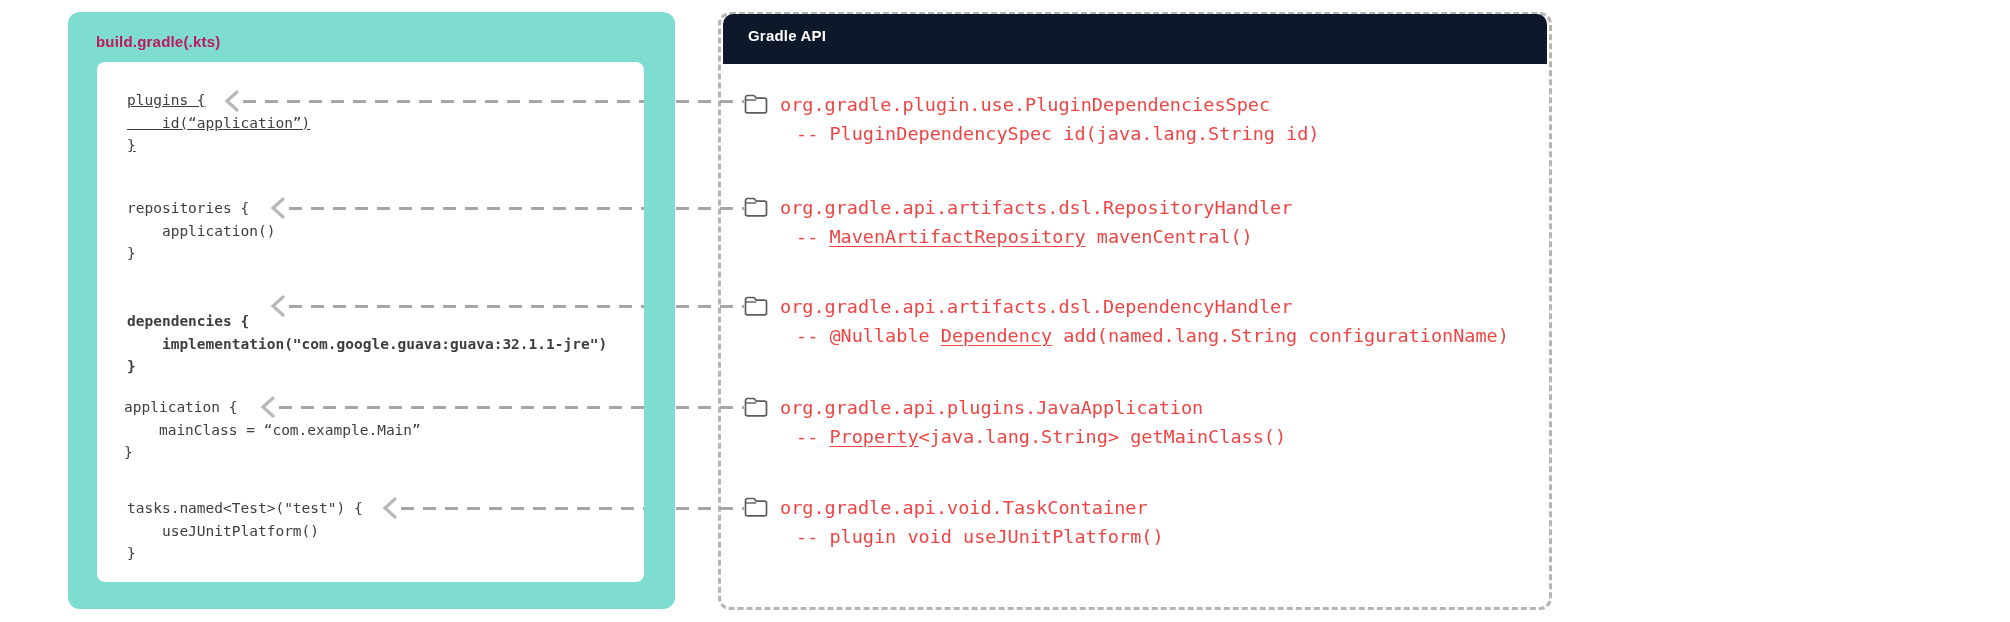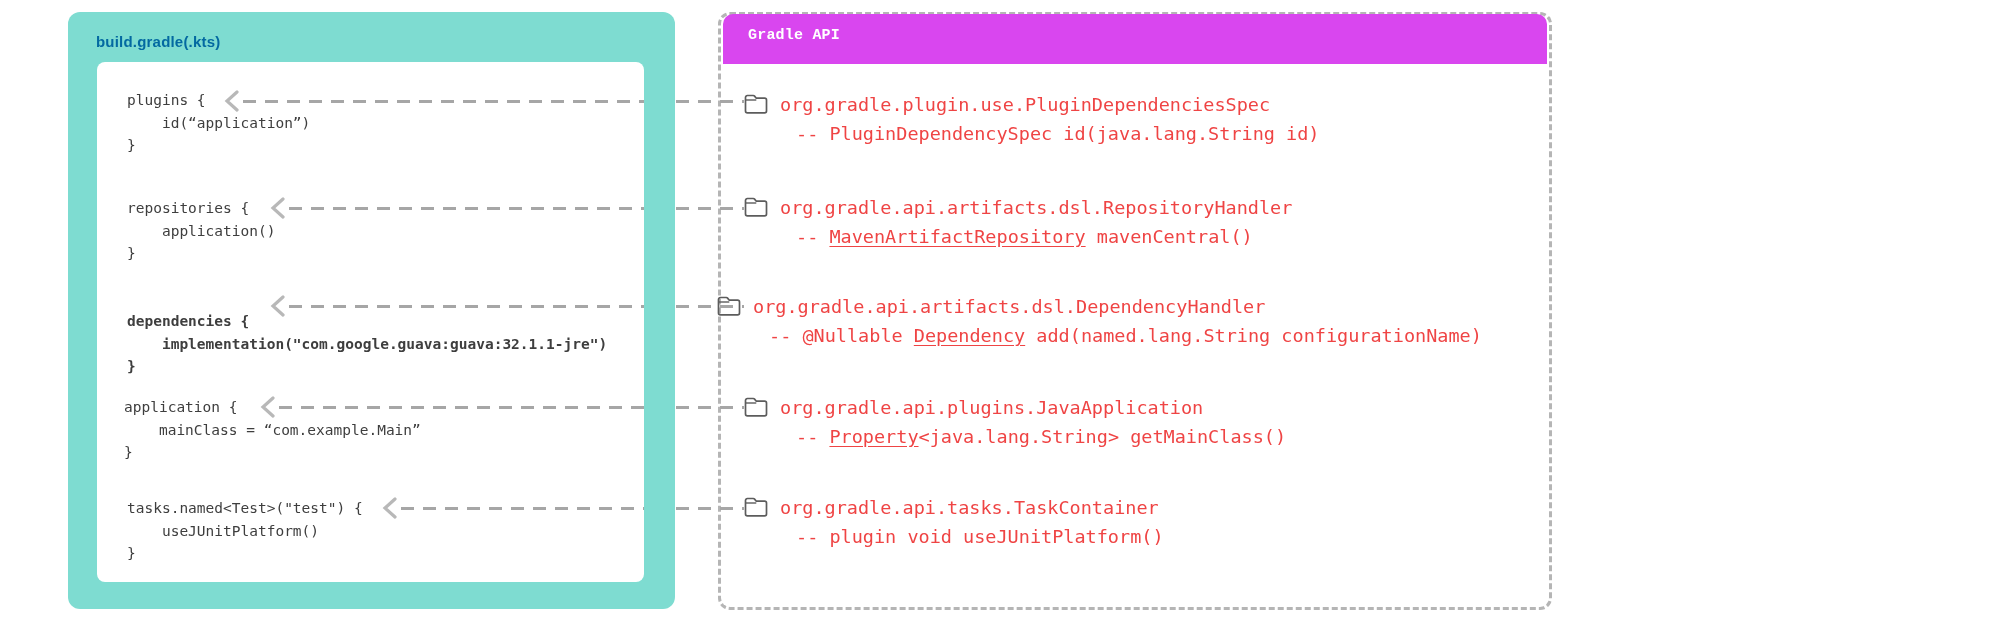--- a/index.html
+++ b/index.html
@@ -7,40 +7,40 @@
     position:relative;width:2010px;height:622px;background:#ffffff;
     font-family:"Liberation Sans",sans-serif;overflow:hidden;
   }
   
   .script-panel{
     position:absolute;left:68px;top:12px;width:607px;height:597px;
     background:#7edcd1;border-radius:12px;
   }
   .script-panel .panel-title{
     position:absolute;left:28px;top:21px;
-    color:#0369a1;font-weight:bold;font-size:15px;letter-spacing:.2px;
+    color:#be185d;font-weight:bold;font-size:15px;letter-spacing:.2px;
   }
   .code-box{
     position:absolute;left:29px;top:50px;width:547px;height:520px;
     background:#ffffff;border-radius:8px;
   }
   pre.code-block{
     position:absolute;margin:0;left:59px;
     font-family:"DejaVu Sans Mono","Liberation Mono",monospace;
     font-size:14.5px;line-height:22.5px;color:#3e3e3e;white-space:pre;
   }
   
   
   .api-panel{
     position:absolute;left:718px;top:12px;width:834px;height:598px;
     border:3px dashed #b5b5b5;border-radius:12px;box-sizing:border-box;
   }
   .api-panel .panel-header{
     position:absolute;left:2px;right:2px;top:-1px;height:50px;
-    background:#d946ef;border-radius:10px 10px 0 0;font-family:Liberation Mono, monospace;
+    background:#0f172a;border-radius:10px 10px 0 0;
   }
   .api-panel .panel-header .panel-title{
     position:absolute;left:25px;top:13px;
     color:#ffffff;font-weight:bold;font-size:15px;letter-spacing:.2px;
   }
   .api-entry{
     position:absolute;left:0;width:820px;
     font-family:"DejaVu Sans Mono","Liberation Mono",monospace;
     font-size:18.5px;line-height:29px;color:#ef4444;white-space:pre;
   }
@@ -58,21 +58,21 @@
 </head>
 <body>
 
 <div class="canvas">
 
   <div class="script-panel">
     <div class="panel-title">build.gradle(.kts)</div>
     <div class="code-box"></div>
   </div>
 
-  <pre class="code-block" style="left:127px;top:89px;">plugins {
+  <pre class="code-block" style="left:127px;top:89px;text-decoration:underline;">plugins {
     id(“application”)
 }</pre>
   <pre class="code-block" style="left:127px;top:197px;">repositories {
     application()
 }</pre>
   <pre class="code-block" style="left:127px;top:310px;font-weight:bold;">dependencies {
     implementation("com.google.guava:guava:32.1.1-jre")
 }</pre>
   <pre class="code-block" style="left:112px;top:396px;margin-left:12px;">application {
     mainClass = “com.example.Main”
@@ -98,21 +98,21 @@
 
   <div class="api-entry" style="left:718px;top:193px;">
     <svg class="folder" width="24" height="20" viewBox="0 0 24 20">
       <path d="M1.5 17 V3.4 a1.9 1.9 0 0 1 1.9-1.9 h5.9 a1.6 1.6 0 0 1 1.25 .6 l1.75 2.1 h8.3 a1.9 1.9 0 0 1 1.9 1.9 v10.9 a1.9 1.9 0 0 1 -1.9 1.9 H3.4 a1.9 1.9 0 0 1 -1.9 -1.9 z" fill="none" stroke="#5c5c5c" stroke-width="1.7"></path>
       <path d="M1.5 6 h10.8" fill="none" stroke="#5c5c5c" stroke-width="1.4"></path>
     </svg>
     <span class="entry-class">org.gradle.api.artifacts.dsl.RepositoryHandler</span>
     <span class="entry-sig"><span>-- </span><span class="sig-link">MavenArtifactRepository</span><span> mavenCentral()</span></span>
   </div>
 
-  <div class="api-entry" style="left:691px;top:292px;">
+  <div class="api-entry" style="left:718px;top:292px;">
     <svg class="folder" width="24" height="20" viewBox="0 0 24 20">
       <path d="M1.5 17 V3.4 a1.9 1.9 0 0 1 1.9-1.9 h5.9 a1.6 1.6 0 0 1 1.25 .6 l1.75 2.1 h8.3 a1.9 1.9 0 0 1 1.9 1.9 v10.9 a1.9 1.9 0 0 1 -1.9 1.9 H3.4 a1.9 1.9 0 0 1 -1.9 -1.9 z" fill="none" stroke="#5c5c5c" stroke-width="1.7"></path>
       <path d="M1.5 6 h10.8" fill="none" stroke="#5c5c5c" stroke-width="1.4"></path>
     </svg>
     <span class="entry-class">org.gradle.api.artifacts.dsl.DependencyHandler</span>
     <span class="entry-sig"><span>-- @Nullable </span><span class="sig-link">Dependency</span><span> add(named.lang.String configurationName)</span></span>
   </div>
 
   <div class="api-entry" style="left:718px;top:393px;">
     <svg class="folder" width="24" height="20" viewBox="0 0 24 20">
@@ -121,21 +121,21 @@
     </svg>
     <span class="entry-class">org.gradle.api.plugins.JavaApplication</span>
     <span class="entry-sig"><span>-- </span><span class="sig-link">Property</span><span>&lt;java.lang.String&gt; getMainClass()</span></span>
   </div>
 
   <div class="api-entry" style="left:718px;top:493px;">
     <svg class="folder" width="24" height="20" viewBox="0 0 24 20">
       <path d="M1.5 17 V3.4 a1.9 1.9 0 0 1 1.9-1.9 h5.9 a1.6 1.6 0 0 1 1.25 .6 l1.75 2.1 h8.3 a1.9 1.9 0 0 1 1.9 1.9 v10.9 a1.9 1.9 0 0 1 -1.9 1.9 H3.4 a1.9 1.9 0 0 1 -1.9 -1.9 z" fill="none" stroke="#5c5c5c" stroke-width="1.7"></path>
       <path d="M1.5 6 h10.8" fill="none" stroke="#5c5c5c" stroke-width="1.4"></path>
     </svg>
-    <span class="entry-class">org.gradle.api.tasks.TaskContainer</span>
+    <span class="entry-class">org.gradle.api.void.TaskContainer</span>
     <span class="entry-sig"><span>-- plugin void useJUnitPlatform()</span><span class="sig-link"></span><span></span></span>
   </div>
 
   <svg class="chev" style="left:224px;top:90px;" width="15" height="22" viewBox="0 0 15 22">
     <path d="M13 2 L3 11 L13 20" fill="none" stroke="#b8b8b8" stroke-width="3.2" stroke-linecap="round"></path>
   </svg>
   <div class="dash-seg" style="left:243px;top:100px;width:401px;"></div>
   <div class="dash-seg" style="left:676px;top:100px;width:68px;"></div>
 
   <svg class="chev" style="left:270px;top:197px;" width="15" height="22" viewBox="0 0 15 22">

